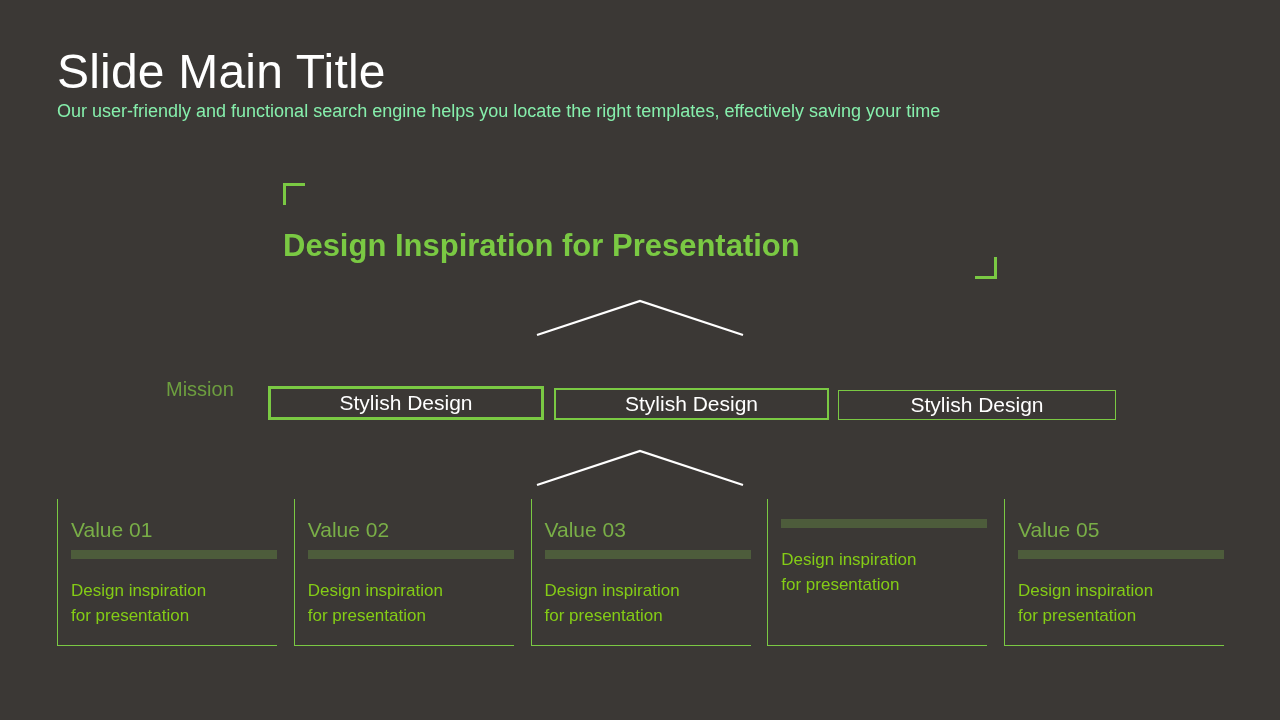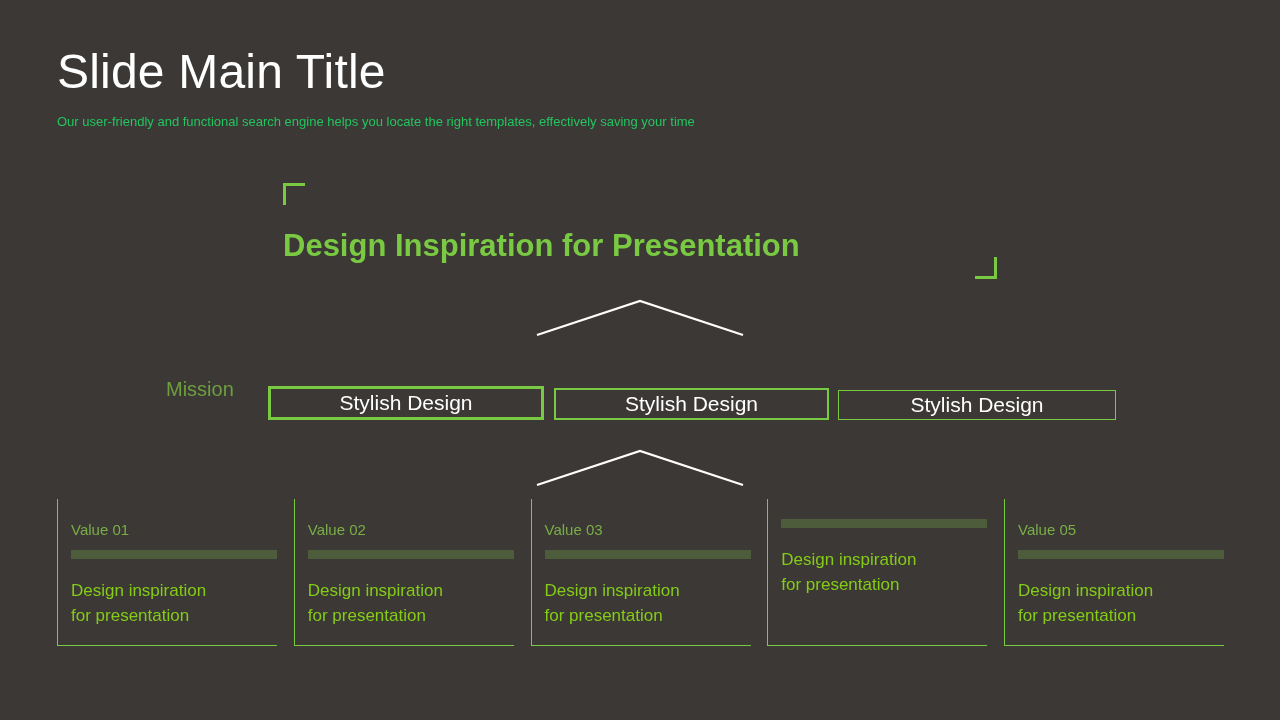--- a/index.html
+++ b/index.html
@@ -33,24 +33,24 @@
     font-weight: 400;
     letter-spacing: 0.2px;
     color: #ffffff;
     line-height: 48px;
     white-space: nowrap;
   }
 
   .page-subtitle {
     position: absolute;
     left: 57px;
-    top: 108px;
-    font-size: 13px;
+    top: 98px;
+    font-size: 18px;
     font-weight: 400;
-    color: #22c55e;
+    color: #86efac;
     line-height: 27px;
     white-space: nowrap;
   }
 
   
   .vision-block {
     position: absolute;
     left: 283px;
     top: 183px;
     width: 714px;
@@ -172,21 +172,21 @@
     position: relative;
     width: 220px;
     margin-right: 16.75px;
     border-left: 1px solid #7ac943;
     border-bottom: 1px solid #7ac943;
     padding: 20px 0 0 13px;
   }
   .value-card:last-child { margin-right: 0; }
 
   .value-label {
-    font-size: 15px;
+    font-size: 21px;
     color: #79ae47;
     line-height: 22px;
     margin-bottom: 9px;
   }
 
   .value-bar {
     width: 206px;
     height: 9px;
     background: #4d5c3b;
     margin-bottom: 19px;

